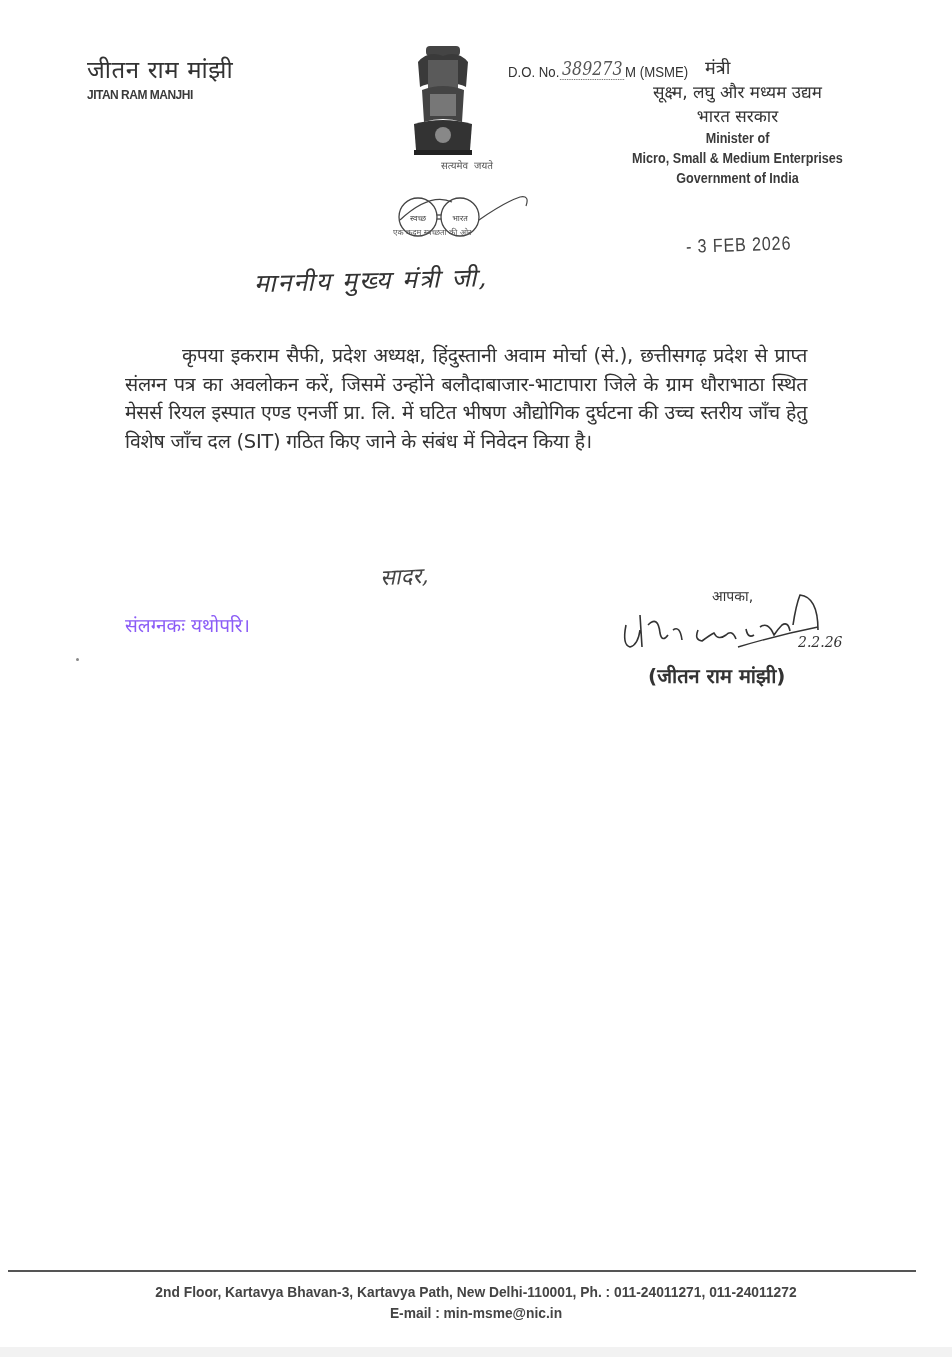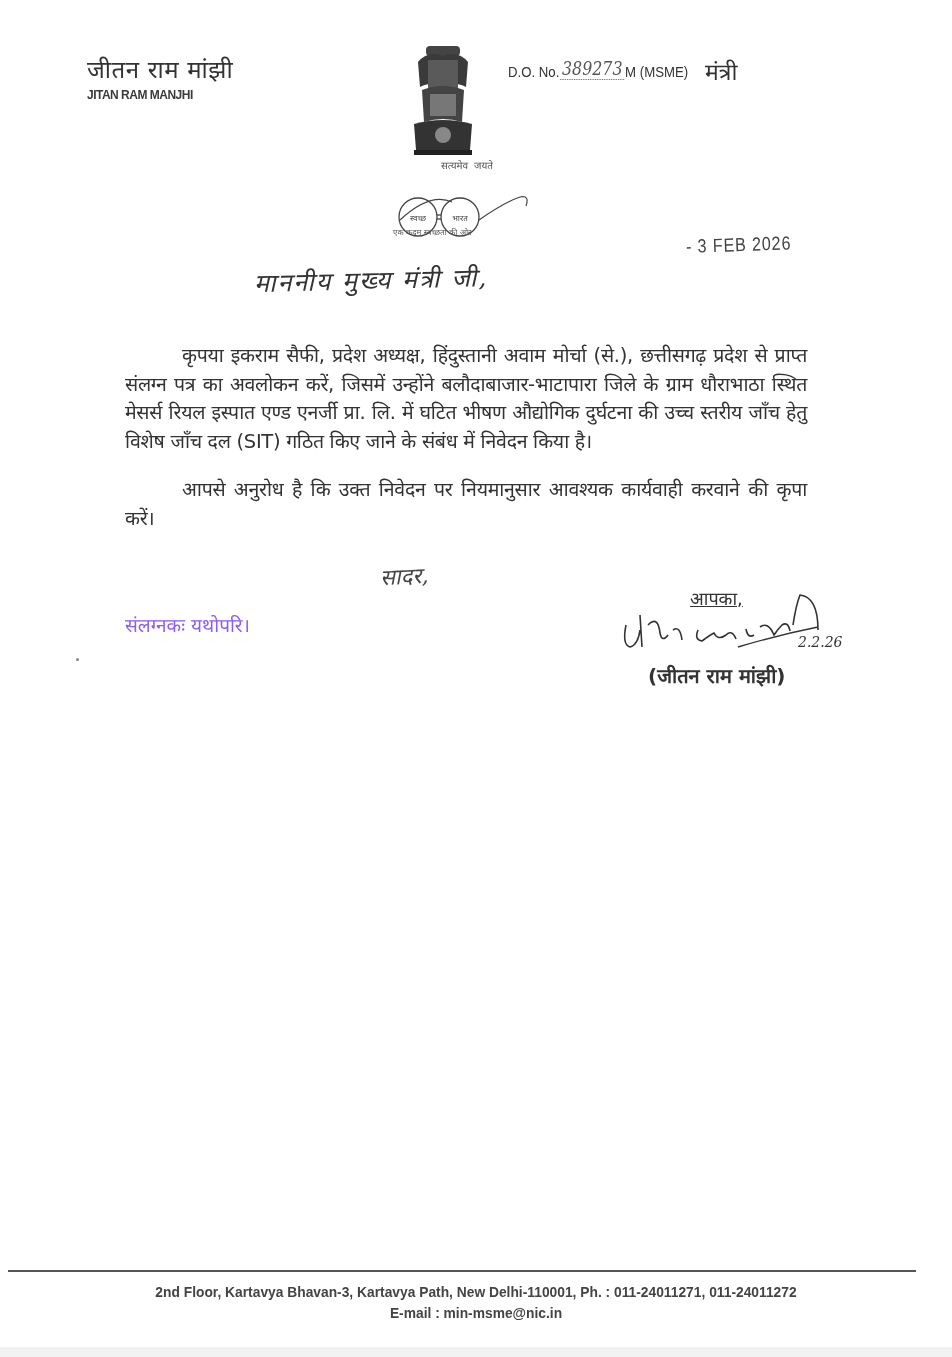--- a/index.html
+++ b/index.html
@@ -13,31 +13,31 @@
   }
   .abs { position: absolute; }
   .name-hi { left: 87px; top: 52px; font-size: 24px; color: #333; letter-spacing: 0.5px; font-family: "DejaVu Sans", sans-serif; }
   .name-en { left: 87px; top: 88px; font-size: 12px; font-weight: bold; color: #3a3a3a; letter-spacing: -0.5px; }
   .emblem { left: 408px; top: 42px; width: 70px; height: 115px; }
   .motto { left: 398px; top: 158px; font-size: 10px; color: #555; width: 95px; text-align: right; font-family: Liberation Mono, monospace; }
   .swachh { left: 390px; top: 192px; width: 140px; height: 55px; }
   .swachh-tag { left: 393px; top: 226px; font-size: 8px; color: #555; font-family: "DejaVu Sans", sans-serif; }
   .do-line { left: 508px; top: 58px; font-size: 15px; color: #333; display: flex; align-items: flex-end; font-family: "Liberation Sans", sans-serif; transform: scaleX(0.88); transform-origin: left; }
   .do-num { font-family: "DejaVu Serif", serif; font-style: italic; font-size: 18px; color: #555; border-bottom: 1.5px dotted #555; padding: 0 2px; margin: 0 1px; }
-  .mantri { left: 705px; top: 55px; font-size: 23px; color: #333; font-family: "DejaVu Sans", sans-serif; }
+  .mantri { left: 705px; top: 55px; font-size: 18px; color: #333; font-family: "DejaVu Sans", sans-serif; }
   .min-block { left: 605px; top: 80px; width: 265px; text-align: center; color: #333; }
   .min-block .hi { font-size: 17px; font-family: "DejaVu Sans", sans-serif; line-height: 24px; }
   .min-block .en { font-size: 14px; font-weight: bold; line-height: 20px; color: #3a3a3a; transform: scaleX(0.9); }
   .date-stamp { left: 686px; top: 236px; font-size: 19px; color: #444; transform: rotate(-2deg) scaleX(0.85); transform-origin: left; font-family: "Liberation Sans", sans-serif; letter-spacing: 1px; }
   .salutation { left: 254px; top: 262px; font-size: 25px; color: #333; font-family: "DejaVu Serif", serif; font-style: italic; transform: rotate(-1.5deg); letter-spacing: 2px; }
   .body-text { left: 125px; top: 330px; width: 682px; font-size: 19.5px; line-height: 28.5px; color: #333; text-align: justify; font-family: "DejaVu Sans", sans-serif; letter-spacing: -0.3px; margin-top: 12px; }
   .body-text p { margin: 0 0 20px 0; text-indent: 57px; }
   .closing-hand { left: 380px; top: 560px; font-size: 22px; color: #444; font-family: "DejaVu Serif", serif; font-style: italic; transform: rotate(-3deg); }
   .attach { left: 125px; top: 612px; font-size: 19px; font-weight: normal; color: #8b5cf6; font-family: "DejaVu Sans", sans-serif; }
-  .yours { left: 690px; top: 586px; font-size: 18px; color: #333; font-family: "DejaVu Sans", sans-serif; text-decoration: underline; }
+  .yours { left: 712px; top: 586px; font-size: 14px; color: #333; font-family: "DejaVu Sans", sans-serif; }
   .signature { left: 618px; top: 585px; width: 260px; height: 80px; }
   .sig-name { left: 648px; top: 662px; font-size: 20px; font-weight: bold; color: #333; font-family: "DejaVu Sans", sans-serif; }
   .dot { left: 76px; top: 658px; width: 3px; height: 3px; background: #888; border-radius: 50%; }
   .addressee { left: 125px; top: 745px; font-size: 19px; line-height: 26.5px; color: #333; font-family: "DejaVu Sans", sans-serif; }
   .addressee .bold { font-weight: bold; }
   .addressee .ul { font-weight: bold; text-decoration: underline; }
   .footer-rule { left: 8px; top: 1270px; width: 908px; height: 2px; background: #555; }
   .footer { left: 0; top: 1281px; width: 952px; text-align: center; font-size: 15px; font-weight: bold; color: #444; line-height: 21px; transform: scaleX(0.92); }
 </style>
 </head>
@@ -72,28 +72,34 @@
   </svg>
   <div class="abs swachh-tag">एक कदम स्वच्छता की ओर</div>
 
   <div class="abs do-line">
     <span>D.O. No.</span>
     <span class="do-num">389273</span>
     <span>M (MSME)</span>
   </div>
   <div class="abs mantri">मंत्री</div>
 
+  <div class="abs min-block">
+    <div class="hi">सूक्ष्म, लघु और मध्यम उद्यम</div>
+    <div class="hi">भारत सरकार</div>
+    <div class="en">Minister of</div>
+    <div class="en">Micro, Small &amp; Medium Enterprises</div>
+    <div class="en">Government of India</div>
+  </div>
 
   <div class="abs date-stamp">- 3 FEB 2026</div>
 
   <div class="abs salutation">माननीय मुख्य मंत्री जी,</div>
 
   <div class="abs body-text">
     <p>कृपया इकराम सैफी, प्रदेश अध्यक्ष, हिंदुस्तानी अवाम मोर्चा (से.), छत्तीसगढ़ प्रदेश से प्राप्त संलग्न पत्र का अवलोकन करें, जिसमें उन्होंने बलौदाबाजार-भाटापारा जिले के ग्राम धौराभाठा स्थित मेसर्स रियल इस्पात एण्ड एनर्जी प्रा. लि. में घटित भीषण औद्योगिक दुर्घटना की उच्च स्तरीय जाँच हेतु विशेष जाँच दल (SIT) गठित किए जाने के संबंध में निवेदन किया है।</p>
-    <p>आपसे अनुरोध है कि उक्त निवेदन पर नियमानुसार आवश्यक कार्यवाही करवाने की कृपा करें।</p>
   </div>
 
   <div class="abs closing-hand">सादर,</div>
   <div class="abs attach">संलग्नकः यथोपरि।</div>
   <div class="abs yours">आपका,</div>
 
   <svg class="abs signature" viewBox="0 0 260 80">
     <path d="M8 40 Q4 60 12 62 Q20 60 22 45 M22 30 L24 62 M30 40 Q40 30 42 48 Q44 58 50 50 M55 45 Q62 40 64 55" fill="none" stroke="#333" stroke-width="1.6"></path>
     <path d="M80 45 Q76 55 84 56 Q92 50 96 48 Q100 56 108 50 Q114 44 118 54 M128 44 Q130 54 136 50 M142 42 Q150 36 156 50 Q160 44 164 40 Q170 36 172 46 M175 40 Q178 20 182 10 Q200 12 200 45" fill="none" stroke="#333" stroke-width="1.6"></path>
     <path d="M120 62 Q160 50 200 42" fill="none" stroke="#333" stroke-width="1.4"></path>

